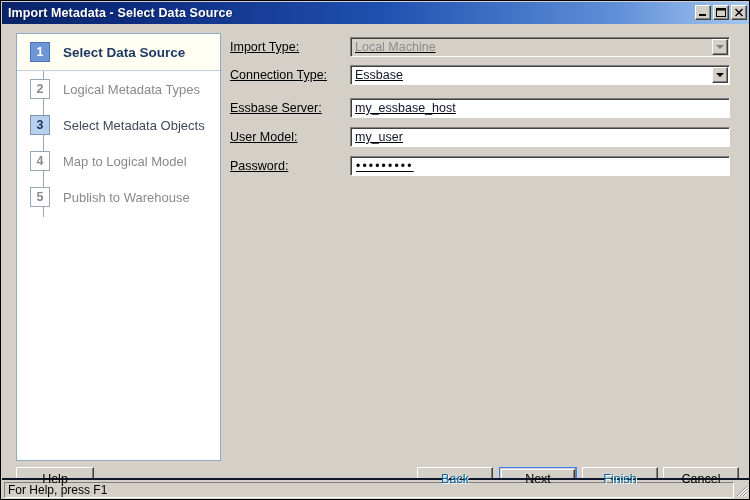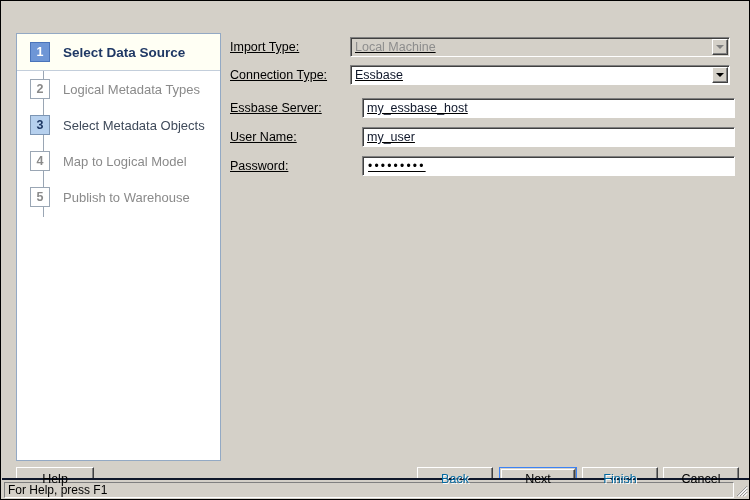--- a/index.html
+++ b/index.html
@@ -212,21 +212,21 @@
     color: #000000;
     margin-left: 5px;
     position: relative;
     z-index: 1;
   }
 
   .combo {
     width: 380px;
   }
   .combo.disabled { background: #d4d0c8; }
-  .text-input { width: 380px; margin-left: 12px; }
+  .text-input { width: 380px; }
 
   .combo-arrow {
     position: absolute;
     right: 1px;
     top: 1px;
     width: 16px;
     height: 16px;
     background: #d4d0c8;
     border-top: 1px solid #ffffff;
     border-left: 1px solid #ffffff;
@@ -327,20 +327,45 @@
     bottom: 1px;
     width: 14px;
     height: 14px;
   }
 </style>
 </head>
 <body>
 
 <div id="window">
 
+  <div id="titlebar">
+    <div id="title-text">Import Metadata - Select Data Source</div>
+    <div id="titlebar-buttons">
+
+      <div class="tb-btn">
+        <svg width="14" height="13" viewBox="0 0 14 13">
+          <rect x="3" y="8" width="7" height="2" fill="#000000"></rect>
+        </svg>
+      </div>
+
+      <div class="tb-btn">
+        <svg width="14" height="13" viewBox="0 0 14 13">
+          <rect x="2.5" y="2.5" width="9" height="8" fill="none" stroke="#000000" stroke-width="1"></rect>
+          <rect x="2.5" y="2.5" width="9" height="2" fill="#000000"></rect>
+        </svg>
+      </div>
+
+      <div class="tb-btn">
+        <svg width="14" height="13" viewBox="0 0 14 13">
+          <path d="M3.5 3 L10.5 10 M10.5 3 L3.5 10" stroke="#000000" stroke-width="1.4"></path>
+        </svg>
+      </div>
+
+    </div>
+  </div>
 
   <div id="client">
 
     <div id="steps-panel">
       <div id="steps-inner">
         <div id="step-connector"></div>
 
         <div class="step-row active">
           <div class="badge current">1</div>
           <div class="step-label current">Select Data Source</div>
@@ -395,21 +420,21 @@
 
       <div class="field-row" style="margin-top:5px;">
         <div class="field-label">Essbase Server:</div>
         <div class="sunken text-input">
           <div class="inner-border"></div>
           <div class="input-text">my_essbase_host</div>
         </div>
       </div>
 
       <div class="field-row" style="margin-top:1px;">
-        <div class="field-label">User Name:</div>
+        <div class="field-label">User Model:</div>
         <div class="sunken text-input">
           <div class="inner-border"></div>
           <div class="input-text">my_user</div>
         </div>
       </div>
 
       <div class="field-row" style="margin-top:1px;">
         <div class="field-label">Password:</div>
         <div class="sunken text-input">
           <div class="inner-border"></div>

